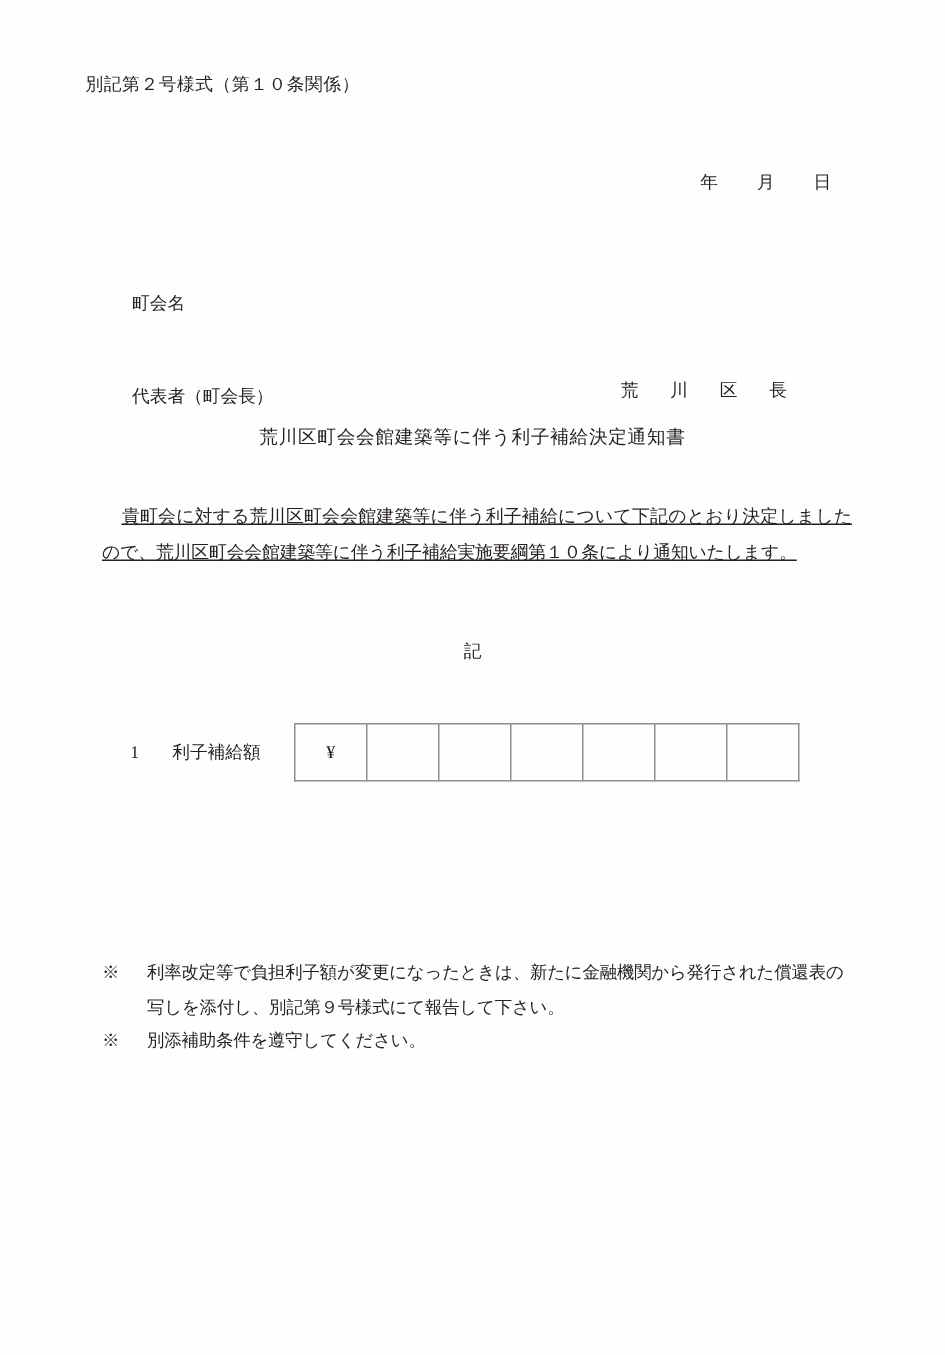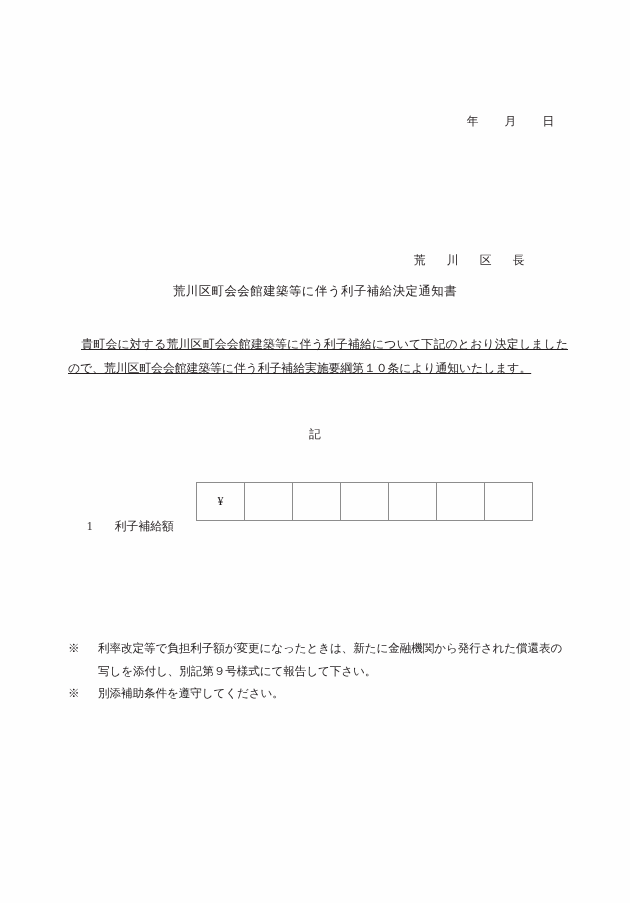--- a/index.html
+++ b/index.html
@@ -95,21 +95,21 @@
     left: 0;
     right: 0;
     top: 423px;
     text-align: center;
     font-size: 11.8px;
   }
 
   
   .item-1 {
     left: 75px;
-    top: 493px;
+    top: 468px;
     font-size: 11.8px;
   }
   .item-1 .num { display: inline-block; width: 28px; }
 
   .item-2 {
     left: 75px;
     top: 566px;
     font-size: 11.8px;
   }
   .item-2 .num { display: inline-block; width: 28px; }
@@ -165,25 +165,30 @@
     white-space: normal;
     letter-spacing: -0.1px;
     font-family: Liberation Serif, serif;
   }
 </style>
 </head>
 <body>
 
 <div class="page">
 
+  <div class="txt form-no">別記第２号様式（第１０条関係）</div>
 
   <div class="txt date-line">
     <span>年</span><span class="sp"></span><span>月</span><span class="sp"></span><span>日</span>
   </div>
 
+  <div class="txt recipient">
+    <div>町会名</div>
+    <div>代表者（町会長）</div>
+  </div>
 
   <div class="txt issuer">
     <span class="ch">荒</span><span class="ch">川</span><span class="ch">区</span><span class="ch">長</span>
   </div>
 
   <div class="txt doc-title">荒川区町会会館建築等に伴う利子補給決定通知書</div>
 
   <div class="txt body-para"><span class="indent"></span><span>貴町会に対する荒川区町会会館建築等に伴う利子補給について下記のとおり決定しましたので、荒川区町会会館建築等に伴う利子補給実施要綱第１０条により通知いたします。</span></div>
 
   <div class="txt ki-marker">記</div>

